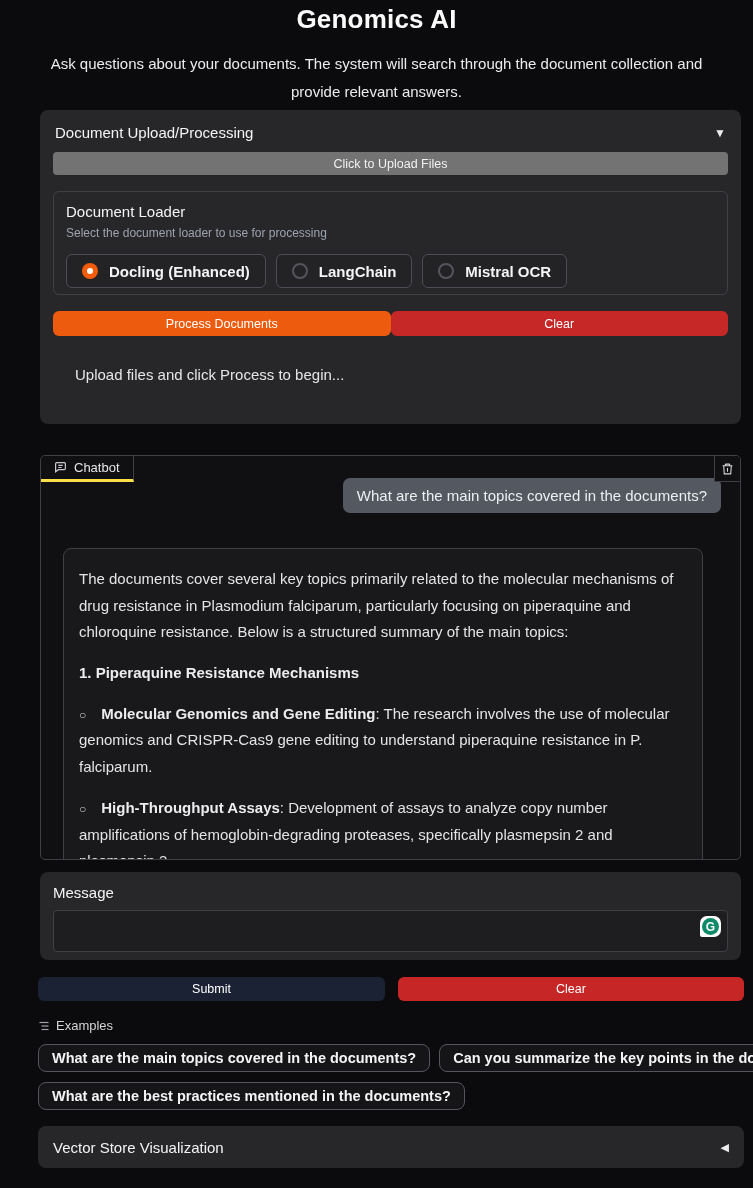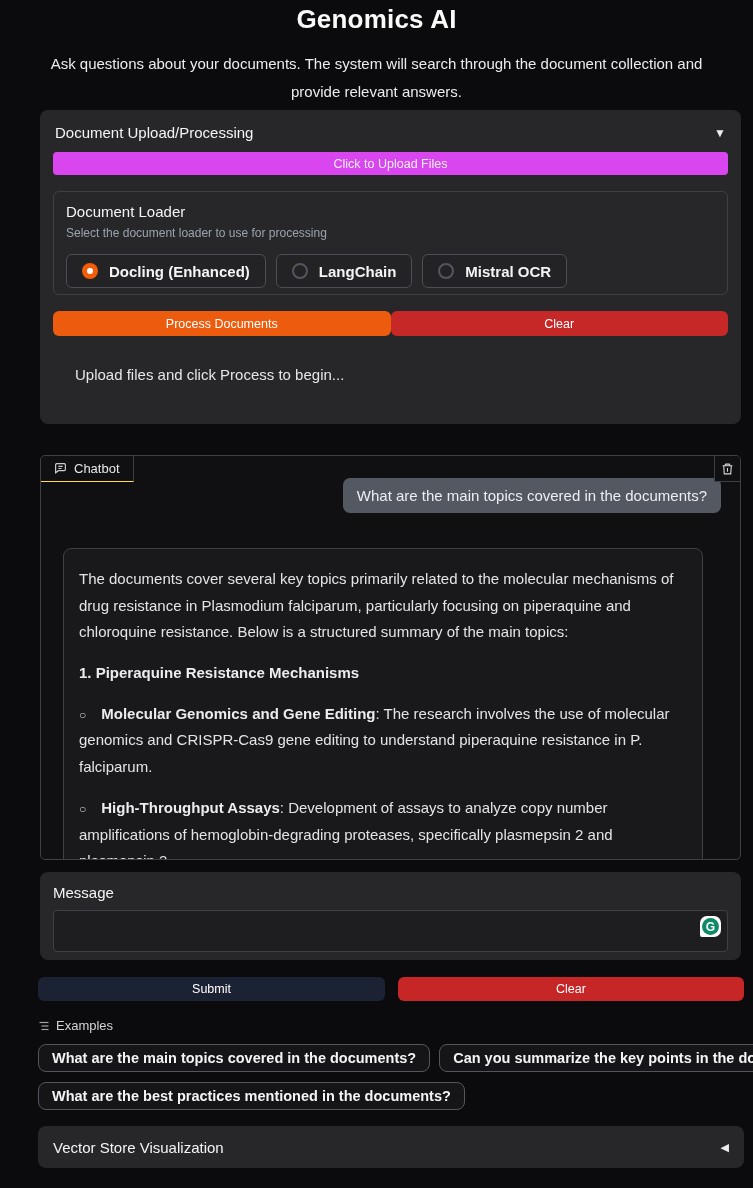--- a/index.html
+++ b/index.html
@@ -17,21 +17,21 @@
     width:700px; text-align:center; font-size:15px; line-height:1.85; color:#ececee; }
 
   
   .panel { background:#27272a; border-radius:8px; }
 
   
   .upload-panel { position:absolute; left:40px; top:110px; width:701px; height:314px; padding:12px 13px; }
   .acc-header { display:flex; justify-content:space-between; align-items:center; padding:2px 2px 0 2px; cursor:pointer; }
   .acc-label { font-size:15px; color:#f4f4f5; }
   .acc-caret { font-size:12px; color:#ececee; }
-  .upload-btn { margin-top:11px; height:23px; width:100%; background:#d946ef; border:none;
+  .upload-btn { margin-top:11px; height:23px; width:100%; background:#737373; border:none;
     border-radius:4px; color:#f1f1f3; font-size:12.5px; font-family:inherit; display:flex;
     align-items:center; justify-content:center; cursor:pointer; }
   .loader-box { margin-top:16px; border:1px solid #3f3f46; border-radius:6px; padding:11px 12px; height:104px; }
   .loader-label { font-size:15px; color:#f4f4f5; }
   .loader-info { font-size:12px; color:#9ca3af; margin-top:6px; }
   .radio-row { display:flex; gap:10px; margin-top:14px; }
   .radio-chip { display:inline-flex; align-items:center; gap:11px; padding:0 15px; height:34px;
     border:1px solid #4d4d55; border-radius:6px; background:#232326; cursor:pointer; }
   .radio-chip .rlabel { font-size:15px; font-weight:600; color:#f4f4f5; }
   .radio-dot { width:16px; height:16px; border-radius:50%; position:relative; }
@@ -43,21 +43,21 @@
   .btn { height:25px; border:none; border-radius:6px; font-size:12.5px; font-family:inherit;
     color:#fff; display:flex; align-items:center; justify-content:center; cursor:pointer; }
   .btn-process { flex:1; background:#ed5c0e; }
   .btn-clearu { flex:1; background:#c62828; }
   .status-text { margin-top:30px; padding-left:22px; font-size:15px; color:#e6e6e9; }
 
   
   .chat-panel { position:absolute; left:40px; top:455px; width:701px; height:405px;
     border:1px solid #3f3f46; border-radius:5px; background:#101013; overflow:hidden; }
   .chat-tab { position:absolute; top:0; left:0; height:26px; display:flex; align-items:center; gap:7px;
-    padding:0 13px; border-right:1px solid #3f3f46; border-bottom:1px solid #fde047;
+    padding:0 13px; border-right:1px solid #3f3f46; border-bottom:3px solid #fde047;
     background:#101013; border-radius:5px 0 0 0; }
   .chat-tab-label { font-size:13px; color:#e7e7ea; }
   .trash-btn { position:absolute; top:0; right:0; width:26px; height:26px;
     border-left:1px solid #3f3f46; border-bottom:1px solid #3f3f46; display:flex;
     align-items:center; justify-content:center; cursor:pointer; background:#101013; }
   .user-bubble { position:absolute; top:22px; right:19px; background:#545861; color:#eceef1;
     font-size:15px; padding:9px 14px; border-radius:7px; max-width:480px; white-space:nowrap; }
   .bot-box { position:absolute; left:22px; top:92px; width:640px; min-height:340px;
     background:#19191c; border:1px solid #3f3f46; border-radius:8px; padding:7px 15px; }
   .bot-box p { font-size:15px; line-height:1.78; color:#e4e4e7; margin:10px 0 14px 0; }

